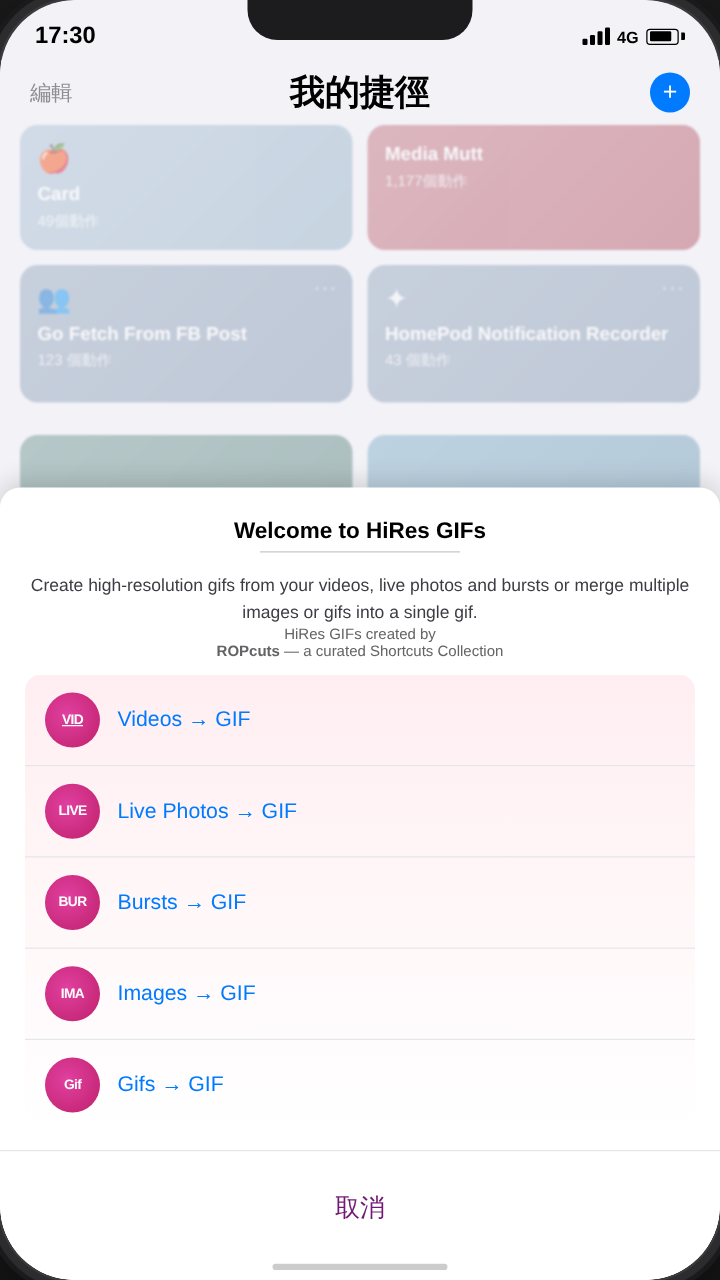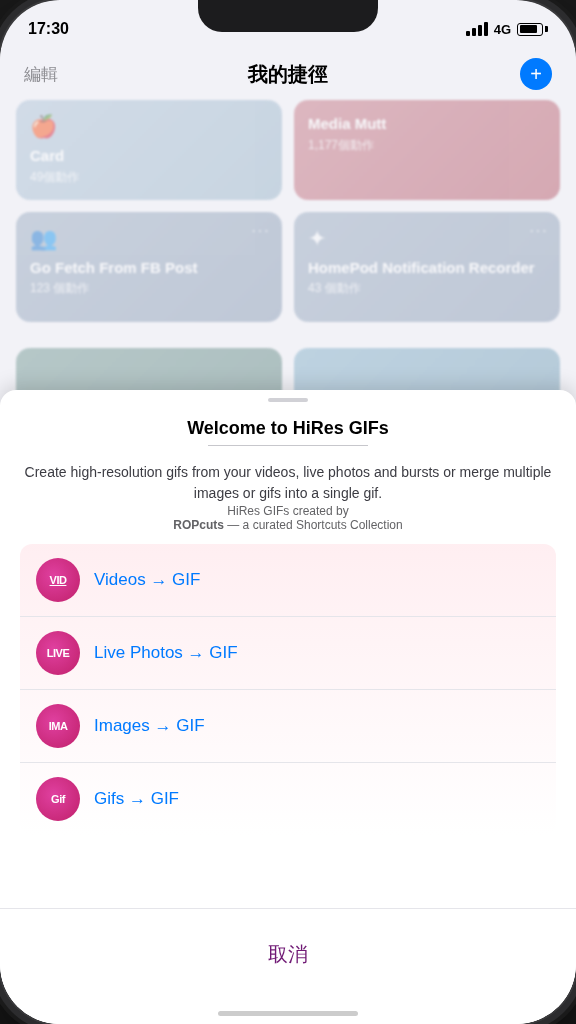--- a/index.html
+++ b/index.html
@@ -76,21 +76,21 @@
       top: 0;
       left: 0; right: 0;
       height: 48px;
       display: flex;
       align-items: center;
       justify-content: space-between;
       padding: 10px 28px 0;
       z-index: 99;
     }
     .status-time {
-      font-size: 16px;
+      font-size: 19px;
       font-weight: 600;
       color: #000;
     }
     .status-icons {
       display: flex;
       align-items: center;
       gap: 6px;
     }
     .signal-bars {
       display: flex;
@@ -147,21 +147,21 @@
       padding: 0 20px;
       background: #f2f2f7;
     }
     .nav-edit {
       position: absolute;
       left: 24px;
       font-size: 17px;
       color: #8e8e93;
     }
     .nav-title {
-      font-size: 20px;
+      font-size: 28px;
       font-weight: 700;
       color: #000;
     }
     .nav-add {
       position: absolute;
       right: 24px;
       width: 32px;
       height: 32px;
       background: #007aff;
       border-radius: 50%;
@@ -486,20 +486,24 @@
           <div id="menu-items-container">
               <div class="menu-item">
                 <div class="menu-icon videos">VID</div>
                 <span class="menu-label">Videos → GIF</span>
               </div>
               <div class="menu-item">
                 <div class="menu-icon live">LIVE</div>
                 <span class="menu-label">Live Photos → GIF</span>
               </div>
               <div class="menu-item">
+                <div class="menu-icon bursts">BUR</div>
+                <span class="menu-label">Bursts → GIF</span>
+              </div>
+              <div class="menu-item">
                 <div class="menu-icon images">IMA</div>
                 <span class="menu-label">Images → GIF</span>
               </div>
               <div class="menu-item">
                 <div class="menu-icon gifs">Gif</div>
                 <span class="menu-label">Gifs → GIF</span>
               </div>
             </div>
         </div>
       </div>

